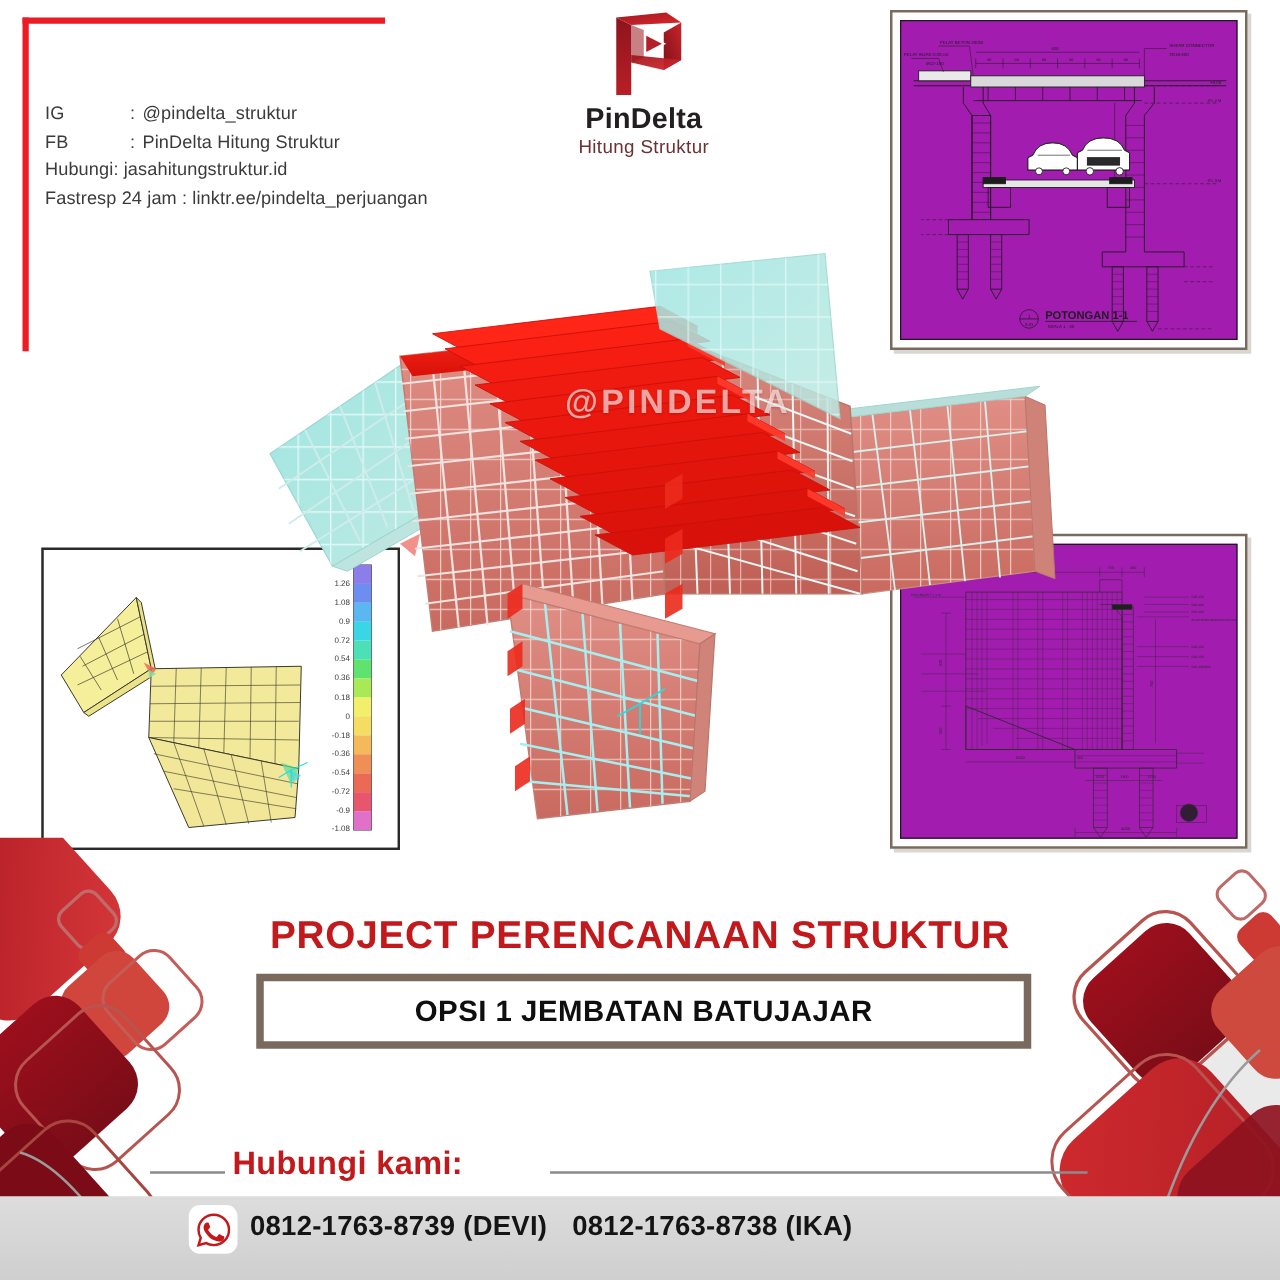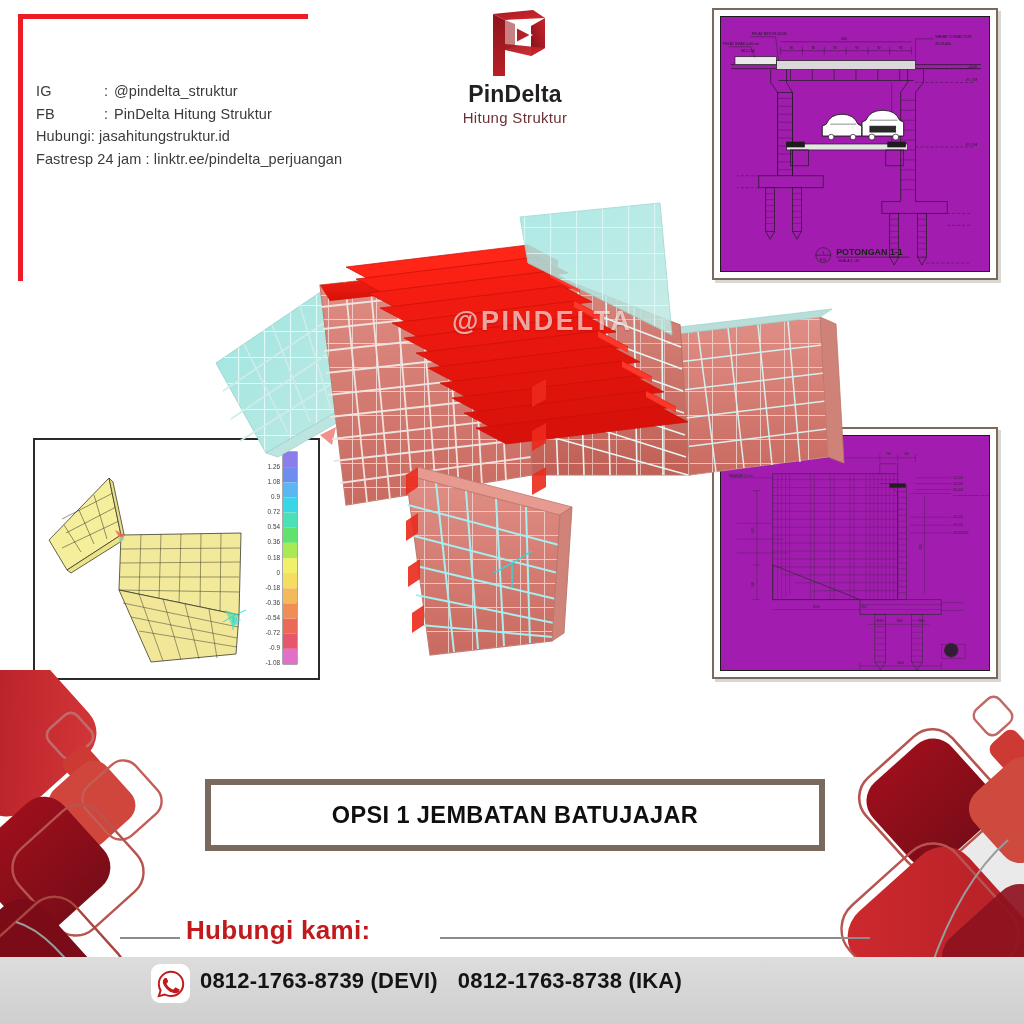--- a/index.html
+++ b/index.html
@@ -46,21 +46,21 @@
              text-shadow:0 1px 2px rgba(120,0,0,.28);pointer-events:none;}
 
   
   .deco{position:absolute;left:0;top:670px;width:1024px;height:354px;overflow:hidden;}
   .deco svg{display:block;width:1024px;height:354px;}
 
   
   .proj-title{position:absolute;left:0;top:730px;width:1024px;text-align:center;
               font-size:31px;font-weight:bold;color:#c2191c;letter-spacing:.6px;
               font-family:"Liberation Sans",sans-serif;}
-  .titlebox{position:absolute;left:205px;top:779px;width:620px;height:72px;
+  .titlebox{position:absolute;left:205px;top:779px;width:620px;height:60px;
             background:#fff;border:6px solid #7a6a5e;box-sizing:border-box;
             display:flex;flex-direction:column;align-items:center;justify-content:center;}
   .titlebox div{font-size:23.5px;font-weight:bold;color:#0f0f0f;letter-spacing:.4px;line-height:30px;}
 
   
   .hub-wrap{position:absolute;left:0;top:915px;width:840px;height:48px;}
   .hub-line-l{position:absolute;left:120px;top:22px;width:60px;height:2px;background:#8c8c8c;}
   .hub-line-r{position:absolute;left:440px;top:22px;width:430px;height:2px;background:#8c8c8c;}
   .hub{position:absolute;left:186px;top:0px;font-size:26px;font-weight:bold;color:#c2191c;
        letter-spacing:.3px;}
@@ -821,20 +821,21 @@
       <g transform="translate(930,262) rotate(-42)">
         <rect x="-72" y="-72" width="144" height="144" rx="32" fill="none" stroke="#b8544f" stroke-width="2.4"></rect>
       </g>
       <g transform="translate(1018,290) rotate(-42)">
         <rect x="-62" y="-62" width="124" height="124" rx="28" fill="#8d1220" opacity=".92"></rect>
       </g>
       <path d="M1008,170 Q960,212 930,300" fill="none" stroke="#9b9b9b" stroke-width="2"></path>
     </svg>
   </div>
 
+  <div class="proj-title">PROJECT PERENCANAAN STRUKTUR</div>
 
   <div class="titlebox">
     <div>OPSI 1 JEMBATAN BATUJAJAR</div>
   </div>
 
   <div class="hub-wrap">
     <div class="hub-line-l"></div>
     <div class="hub">Hubungi kami:</div>
     <div class="hub-line-r"></div>
   </div>

